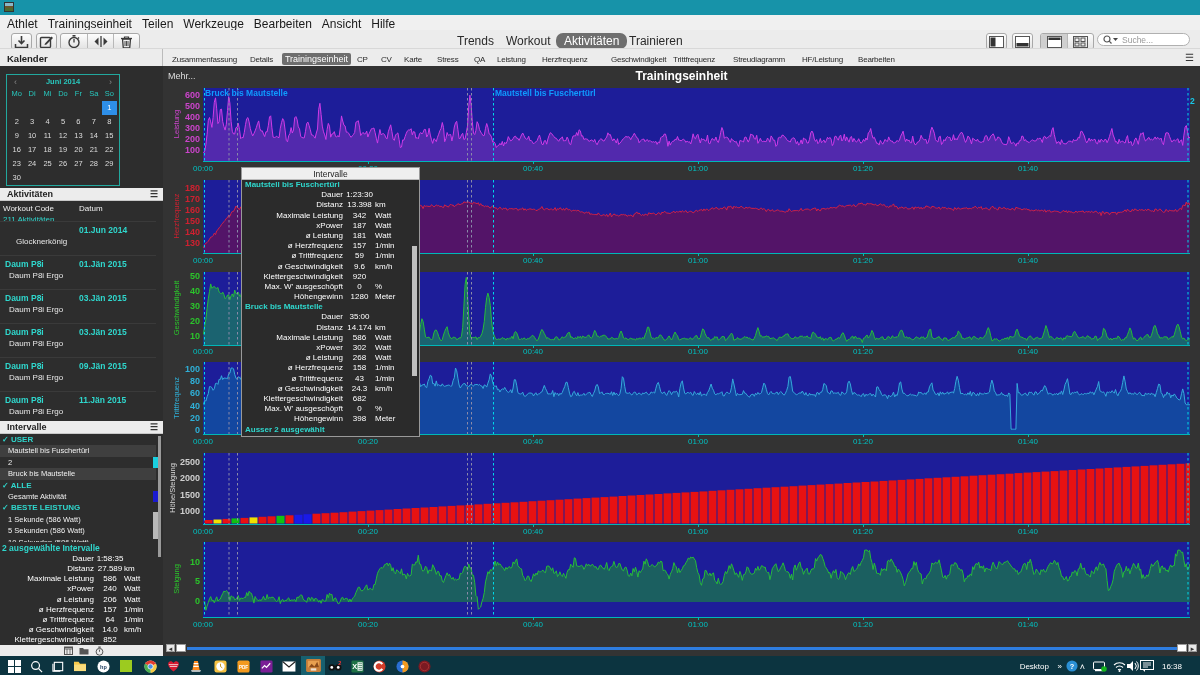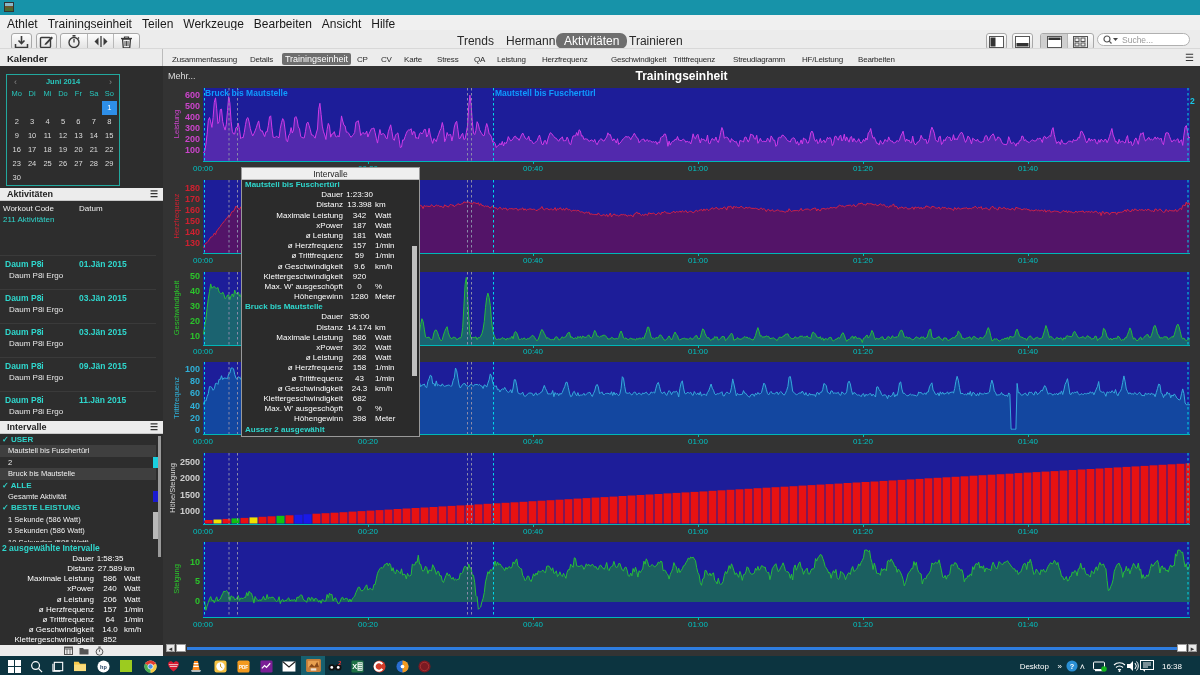--- a/index.html
+++ b/index.html
@@ -122,21 +122,21 @@
       <div>
         <svg width="13" height="14" viewBox="0 0 13 14">
           <path d="M2.5 4 h8 l-0.8 9 h-6.4 z" fill="none" stroke="#3a3a3a" stroke-width="1.3"></path>
           <path d="M1 3.5 h11" stroke="#3a3a3a" stroke-width="1.3"></path>
           <path d="M4.5 3.5 v-1.5 h4 v1.5" fill="none" stroke="#3a3a3a" stroke-width="1.2"></path>
           <path d="M5 6 v5 M6.5 6 v5 M8 6 v5" stroke="#3a3a3a" stroke-width="0.9"></path>
         </svg>
       </div>
   </div>
   <div class="vtab" style="left:457px">Trends</div>
-  <div class="vtab" style="left:506px">Hermann</div>
+  <div class="vtab" style="left:506px">Workout</div>
   <div class="vtab sel" style="left:556px">Aktivitäten</div>
   <div class="vtab" style="left:629px">Trainieren</div>
   <div class="tbtn" style="left:986px;width:21px">
       <svg width="15" height="12" viewBox="0 0 15 12">
         <rect x="0.5" y="0.5" width="14" height="11" fill="#fff" stroke="#555"></rect>
         <rect x="1.5" y="1.5" width="5" height="9" fill="#333"></rect>
       </svg>
     </div>
   <div class="tbtn" style="left:1012px;width:21px">
       <svg width="15" height="12" viewBox="0 0 15 12">
@@ -257,20 +257,24 @@
         <span></span>
         <span></span>
         <span></span>
         <span></span>
       </div>
     </div>
   <div class="shead" style="top:122px">Aktivitäten<span class="burger">☰</span></div>
   <div style="position:absolute;left:3px;top:138px;color:#f0f0f0;font-size:8px">Workout Code</div>
   <div style="position:absolute;left:79px;top:138px;color:#f0f0f0;font-size:8px">Datum</div>
   <div style="position:absolute;left:3px;top:149px;color:#2fd7cd;font-size:8px">211 Aktivitäten</div>
+  <div class="act-grp" style="top:155px">
+      <div class="act-date">01.Jun 2014</div>
+      <div class="act-sub" style="left:16px">Glocknerkönig</div>
+    </div>
     <div class="act-grp" style="top:189px">
       <div class="act-code">Daum P8i</div>
       <div class="act-date">01.Jän 2015</div>
       <div class="act-sub" style="left:9px">Daum P8i Ergo</div>
     </div>
     <div class="act-grp" style="top:223px">
       <div class="act-code">Daum P8i</div>
       <div class="act-date">03.Jän 2015</div>
       <div class="act-sub" style="left:9px">Daum P8i Ergo</div>
     </div>

